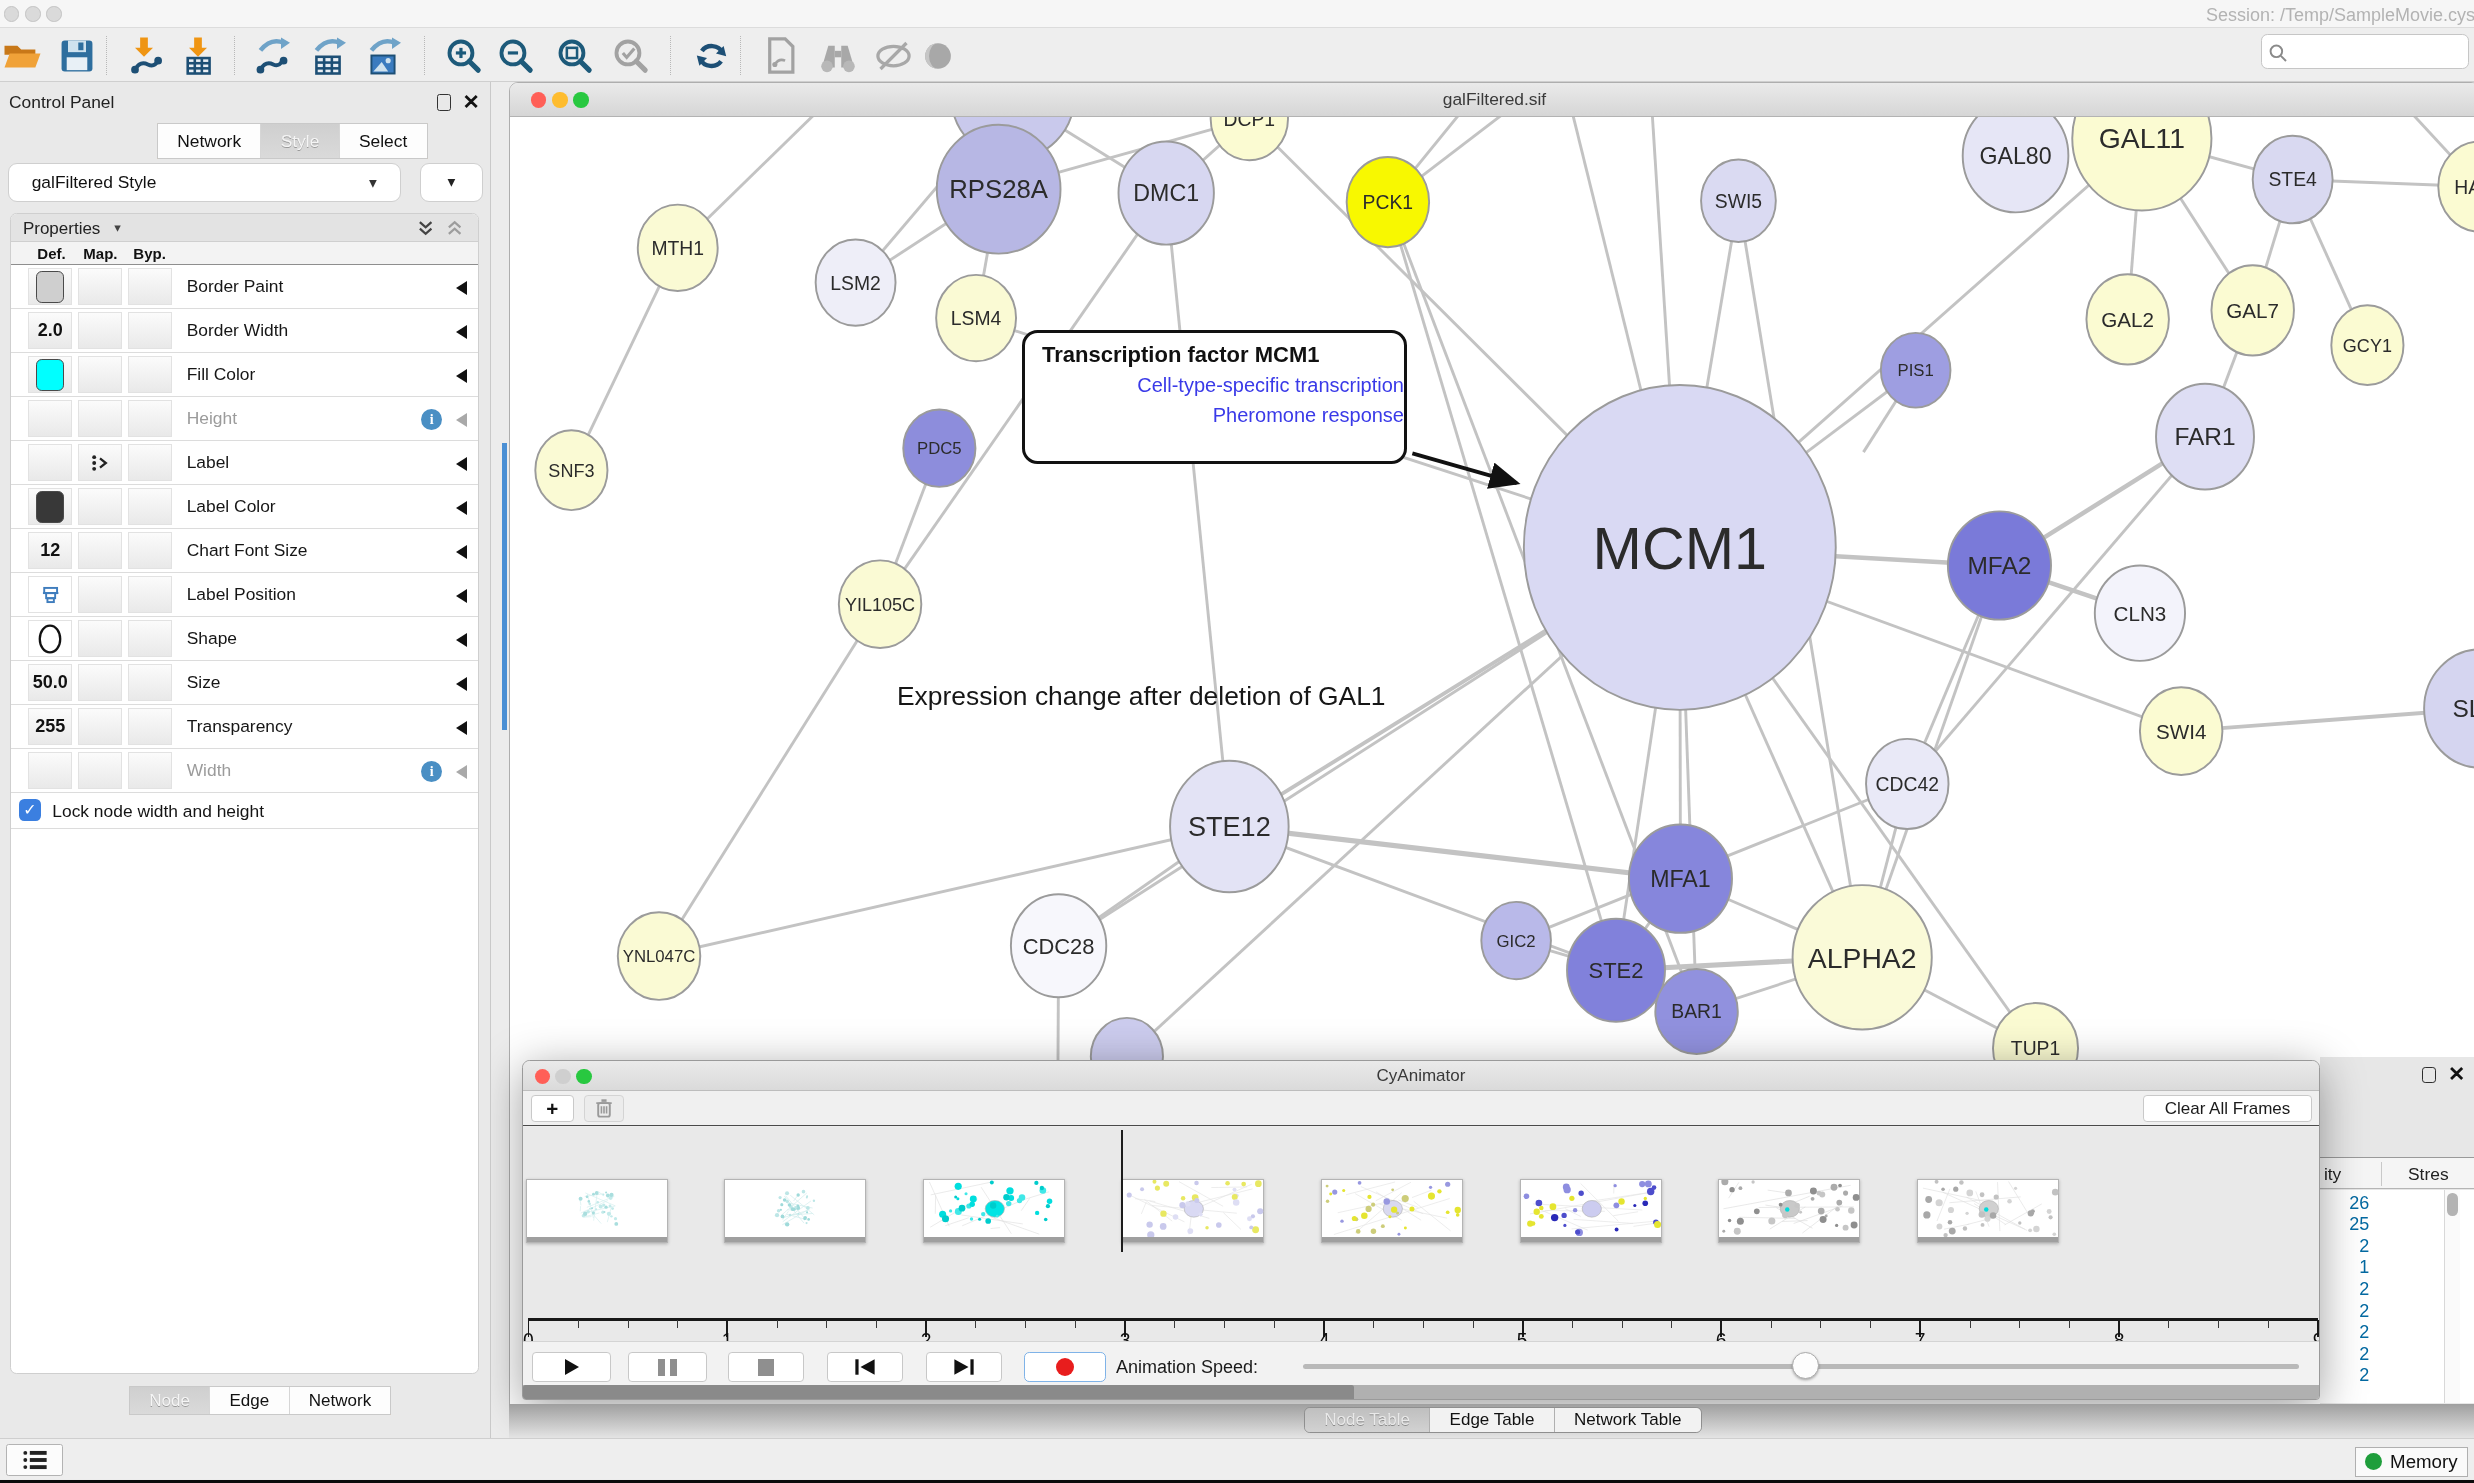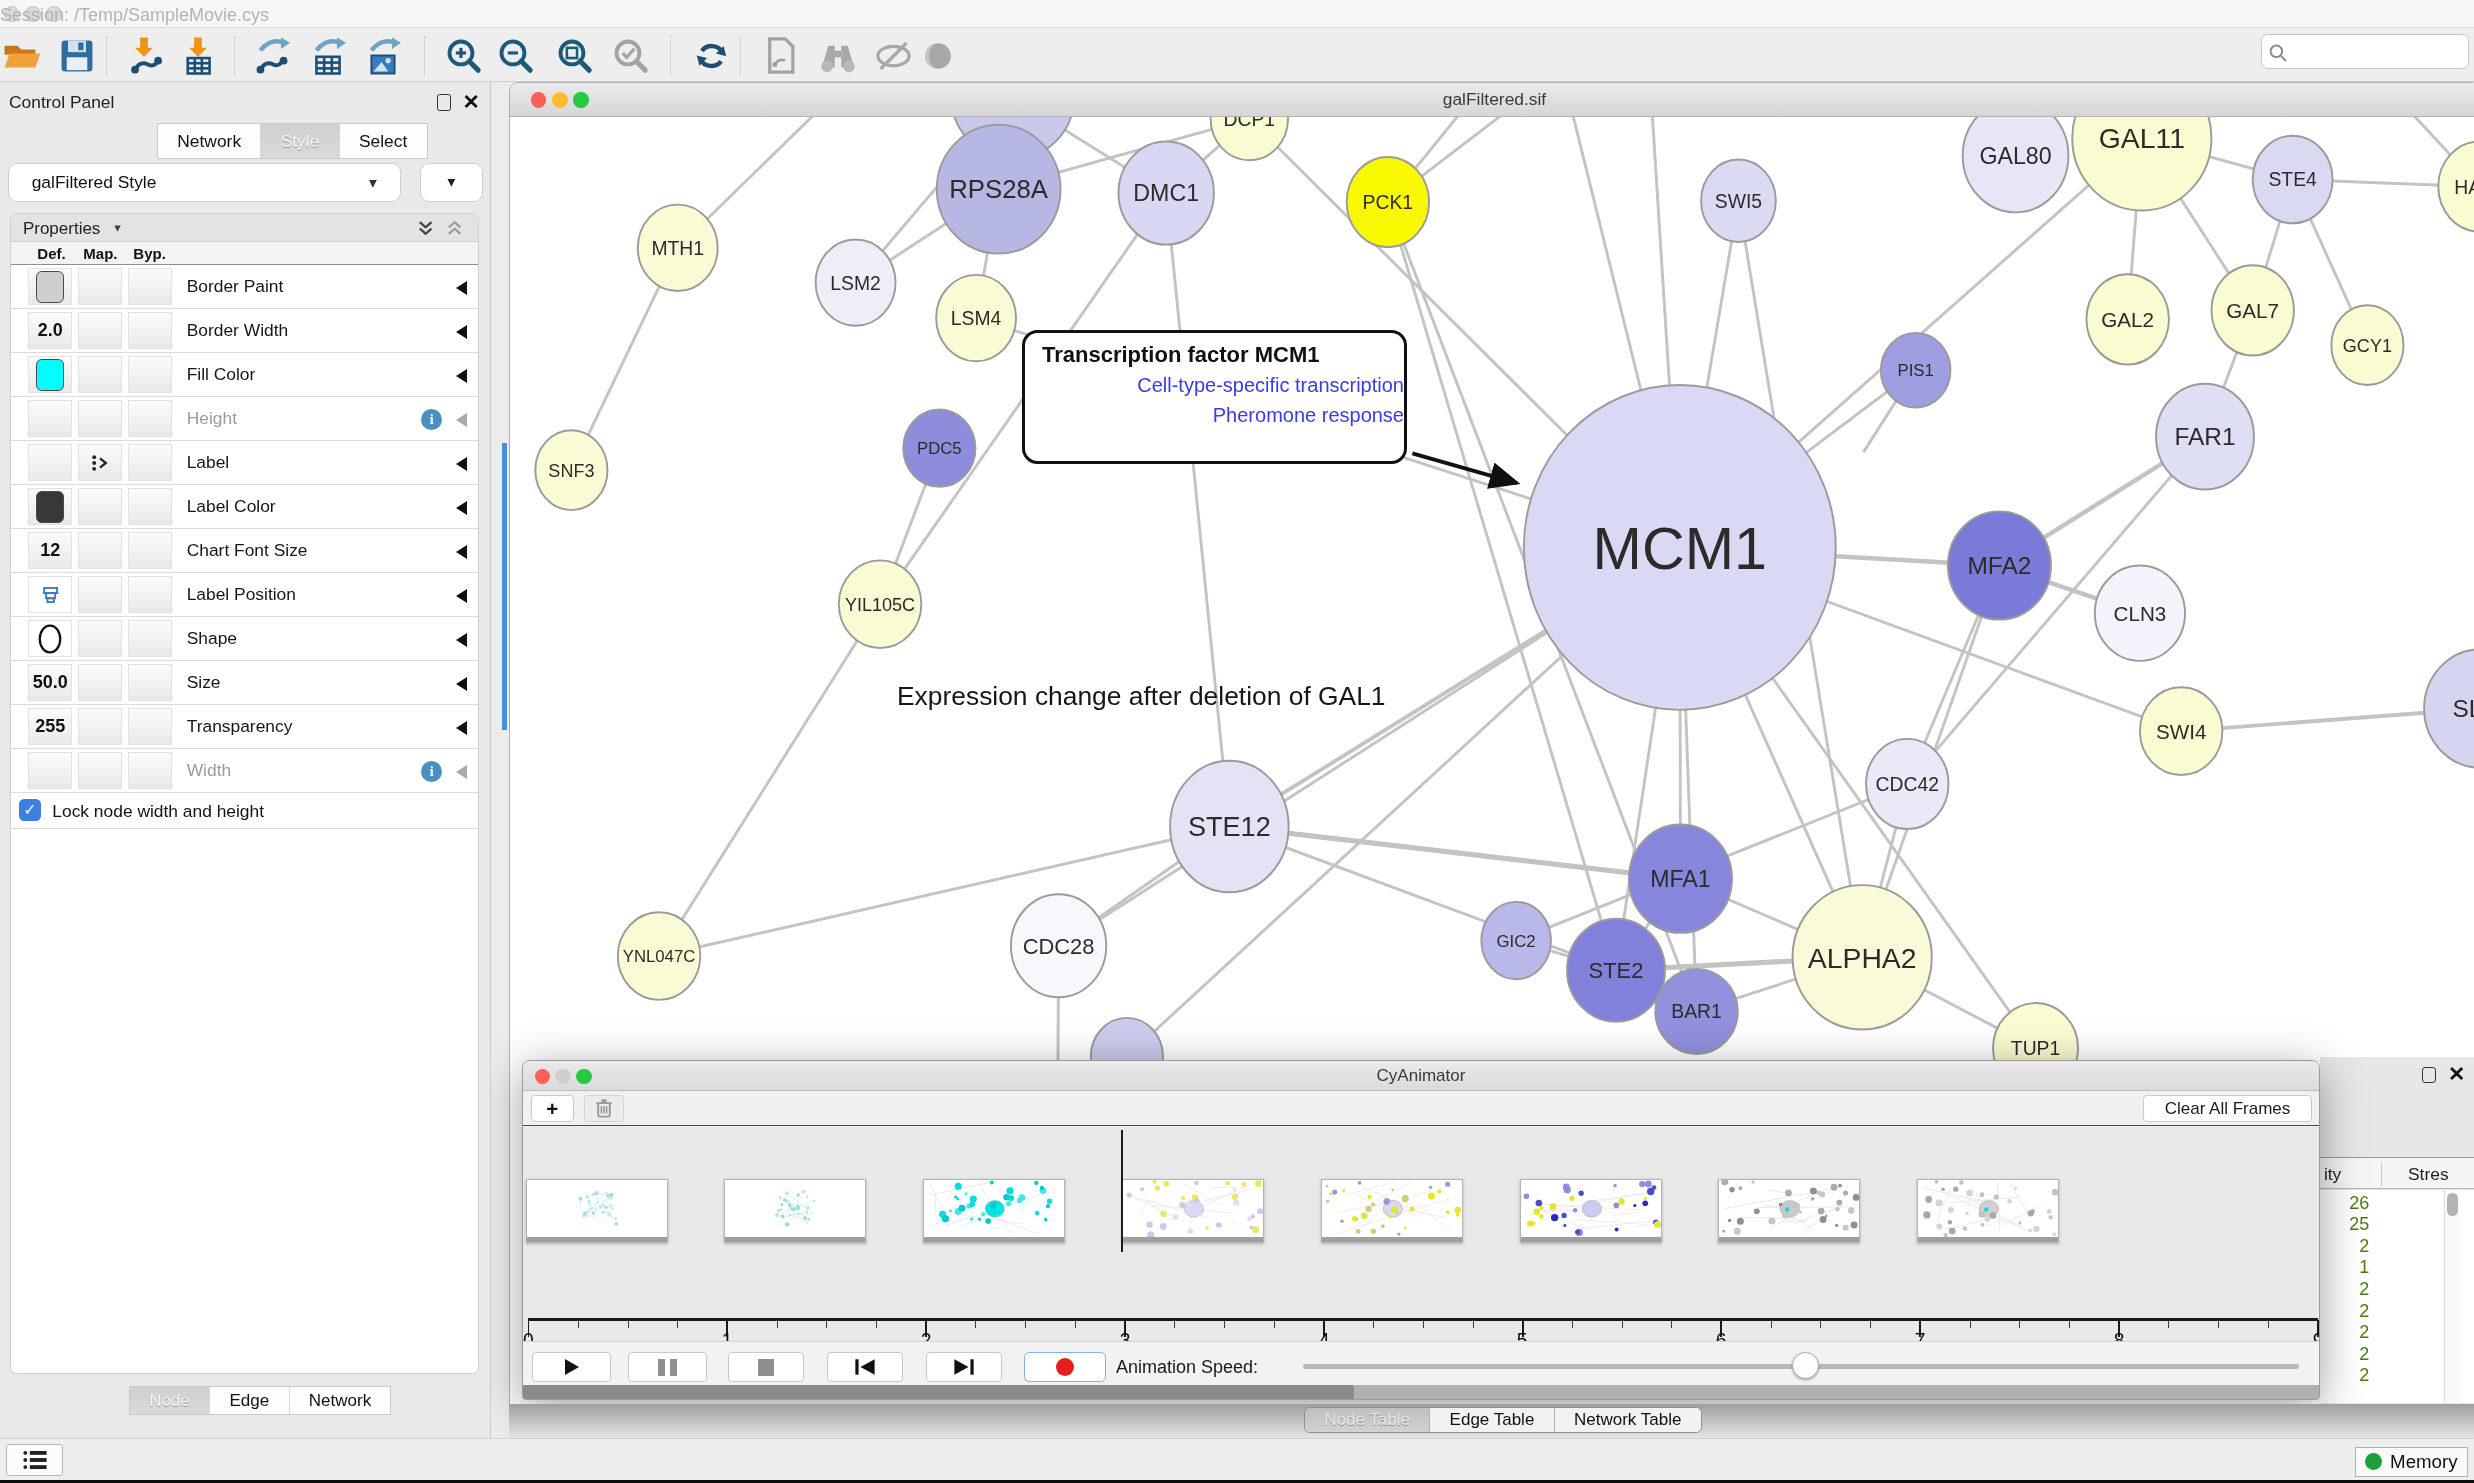--- a/index.html
+++ b/index.html
@@ -2,21 +2,21 @@
 <html style="font-size:10.3px"><head>
 <meta charset="utf-8">
 <style>
   * { box-sizing: border-box; margin: 0; padding: 0; }
   html,body { width:2475px; height:1484px; overflow:hidden; }
   body { position:relative; font-family:"Liberation Sans",sans-serif; background:#ececec; color:#1a1a1a; }
 
   
   .titlebar { position:absolute; left:0; top:0; width:2475px; height:28px; background:#f6f6f6; border-bottom:0.6px solid #dcdcdc; }
   .titlebar .tl { position:absolute; top:6.4px; width:15.5px; height:15.5px; border-radius:50%; background:#dadada; border:0.6px solid #c4c4c4; }
-  .session-title { position:absolute; top:5.2px; left:0; width:2475px; text-align:left; font-size:18px; color:#b3b3b3; }
+  .session-title { position:absolute; top:5.2px; left:0; width:2475px; text-align:right; font-size:18px; color:#b3b3b3; }
   .toolbar { position:absolute; left:0; top:28px; width:2475px; height:54px; background:#eeeeee; border-bottom:0.6px solid #cfcfcf; }
   .tbtn { position:absolute; top:6.4px; width:45px; height:43px; display:flex; align-items:center; justify-content:center; }
   .tsep { position:absolute; top:7.7px; height:39px; border-left:1.3px dotted #b8b8b8; }
   .searchbox { position:absolute; left:2261px; top:6.4px; width:208px; height:35px; background:#ffffff; border:0.6px solid #c6c6c6; border-radius:6.4px; }
   .searchbox input { position:absolute; left:30px; top:2.6px; width:171px; height:28px; border:none; outline:none; font-size:17px; font-family:inherit; background:transparent; }
   .searchbox svg { position:absolute; left:6.4px; top:7.7px; }
 
   
   .cpanel { position:absolute; left:0; top:82px; width:491px; height:1356px; background:#e9e9e9; border-right:0.6px solid #c9c9c9; z-index:6; }
   .cpanel-title { position:absolute; left:9px; top:10.3px; font-size:17.4px; color:#222; }
@@ -88,21 +88,21 @@
 
   
   .tpanel { position:absolute; left:2320px; top:1057px; width:155px; height:347px; background:#e7e7e7; z-index:2; }
   .tp-float { position:absolute; left:102px; top:10.3px; width:14px; height:15.5px; border:1.9px solid #2e2e2e; border-radius:3.2px; }
   .tp-close { position:absolute; left:128px; top:5.2px; font-size:20.6px; font-weight:bold; color:#111; }
   .tp-head { position:absolute; left:0; top:100px; width:155px; height:32px; background:#f5f5f5; border-top:1.3px solid #9a9a9a; border-bottom:1.3px solid #b5b5b5; }
   .tp-head .h1 { position:absolute; left:3.9px; top:6.4px; font-size:17.4px; color:#222; }
   .tp-head .h2 { position:absolute; left:88px; top:6.4px; font-size:17.4px; color:#222; }
   .tp-head .vdiv { position:absolute; left:61px; top:3.9px; height:24.5px; border-left:1.3px solid #c9c9c9; }
   .tp-body { position:absolute; left:0; top:133px; width:155px; height:213px; background:#fff; }
-  .tp-val { position:absolute; width:46px; text-align:right; font-size:18px; color:#4d7c0f; }
+  .tp-val { position:absolute; width:46px; text-align:right; font-size:18px; color:#0369a1; }
   .tp-scroll { position:absolute; left:124px; top:0px; width:15.5px; height:213px; background:#fafafa; border-left:0.6px solid #d8d8d8; }
   .tp-sthumb { position:absolute; left:1.9px; top:2.6px; width:11px; height:23px; background:#b3b3b3; border-radius:5.2px; }
 
   
   .tabstrip { position:absolute; left:509px; top:1404px; width:1966px; height:35px; background:linear-gradient(#9f9f9f,#e6e6e6); z-index:4; }
   .tabstrip .seg2 { position:absolute; left:795px; top:2.6px; display:flex; border:0.6px solid #8f8f8f; border-radius:5.8px; overflow:hidden; }
   .seg2 > div { padding:0 19.3px; line-height:24.5px; font-size:17px; background:#f2f2f2; color:#111; border-left:0.6px solid #b0b0b0; }
   .seg2 > div:first-child { border-left:none; }
   .seg2 > div.sel { background:linear-gradient(#bfbfbf,#d2d2d2); color:#e9e9e9; text-shadow:0 0.6px 0.6px #8a8a8a; }
   .statusbar { position:absolute; left:0; top:1438px; width:2475px; height:41px; background:#eeeeee; border-top:0.6px solid #cfcfcf; z-index:8; }

